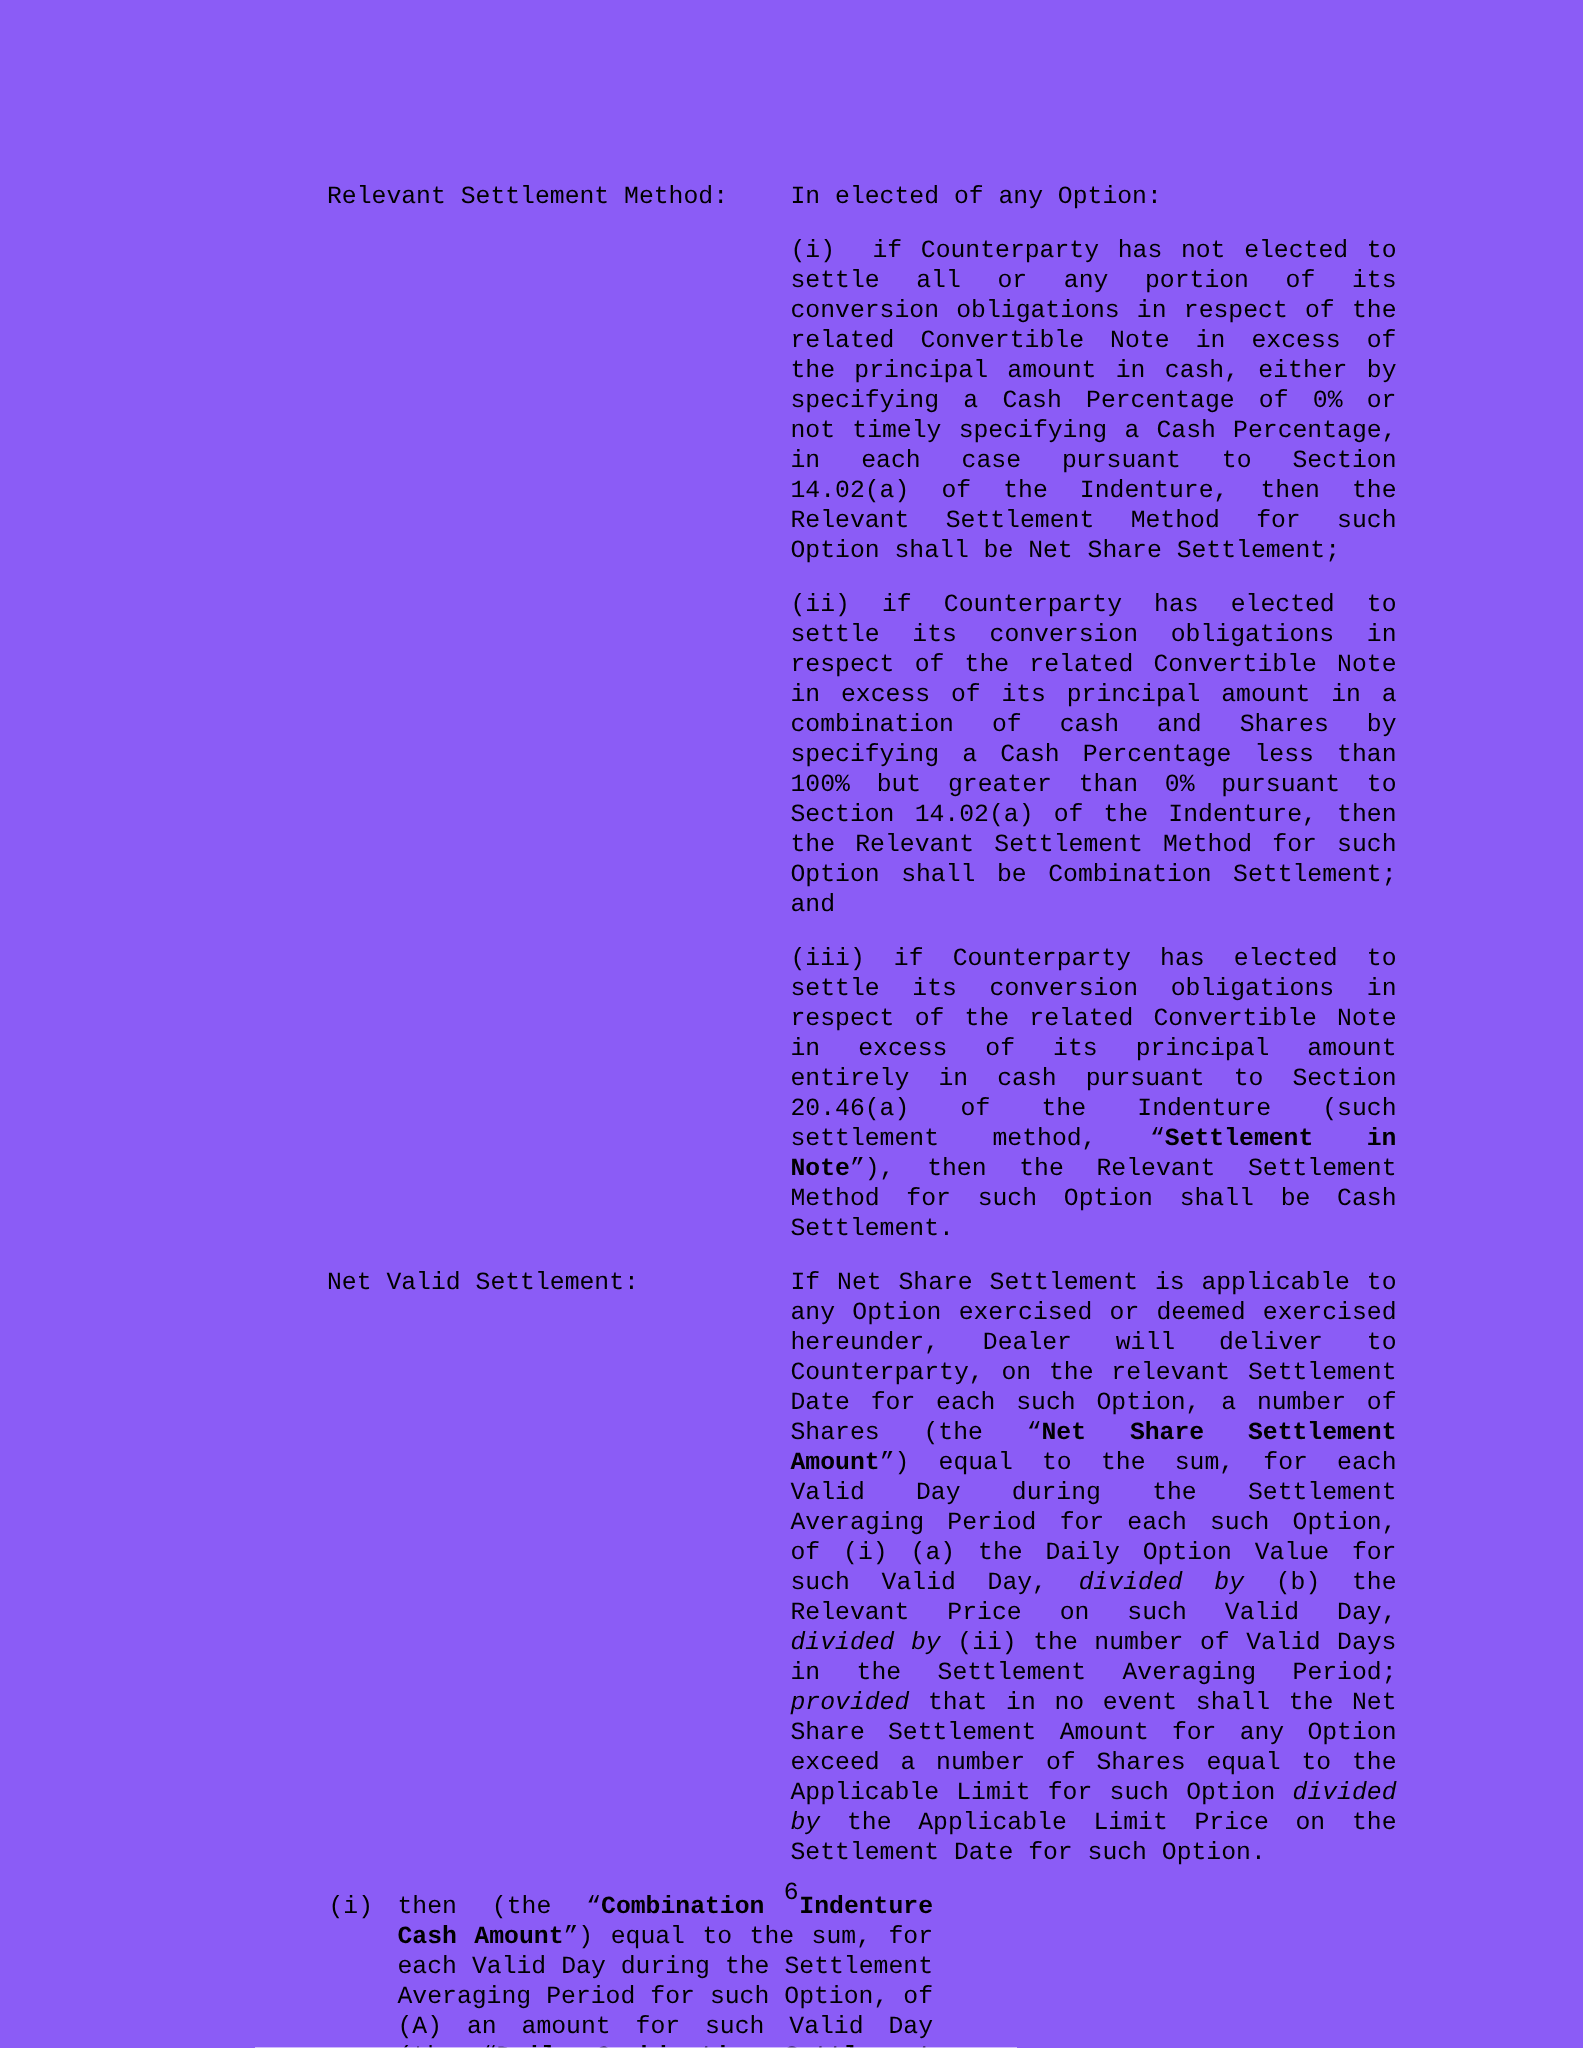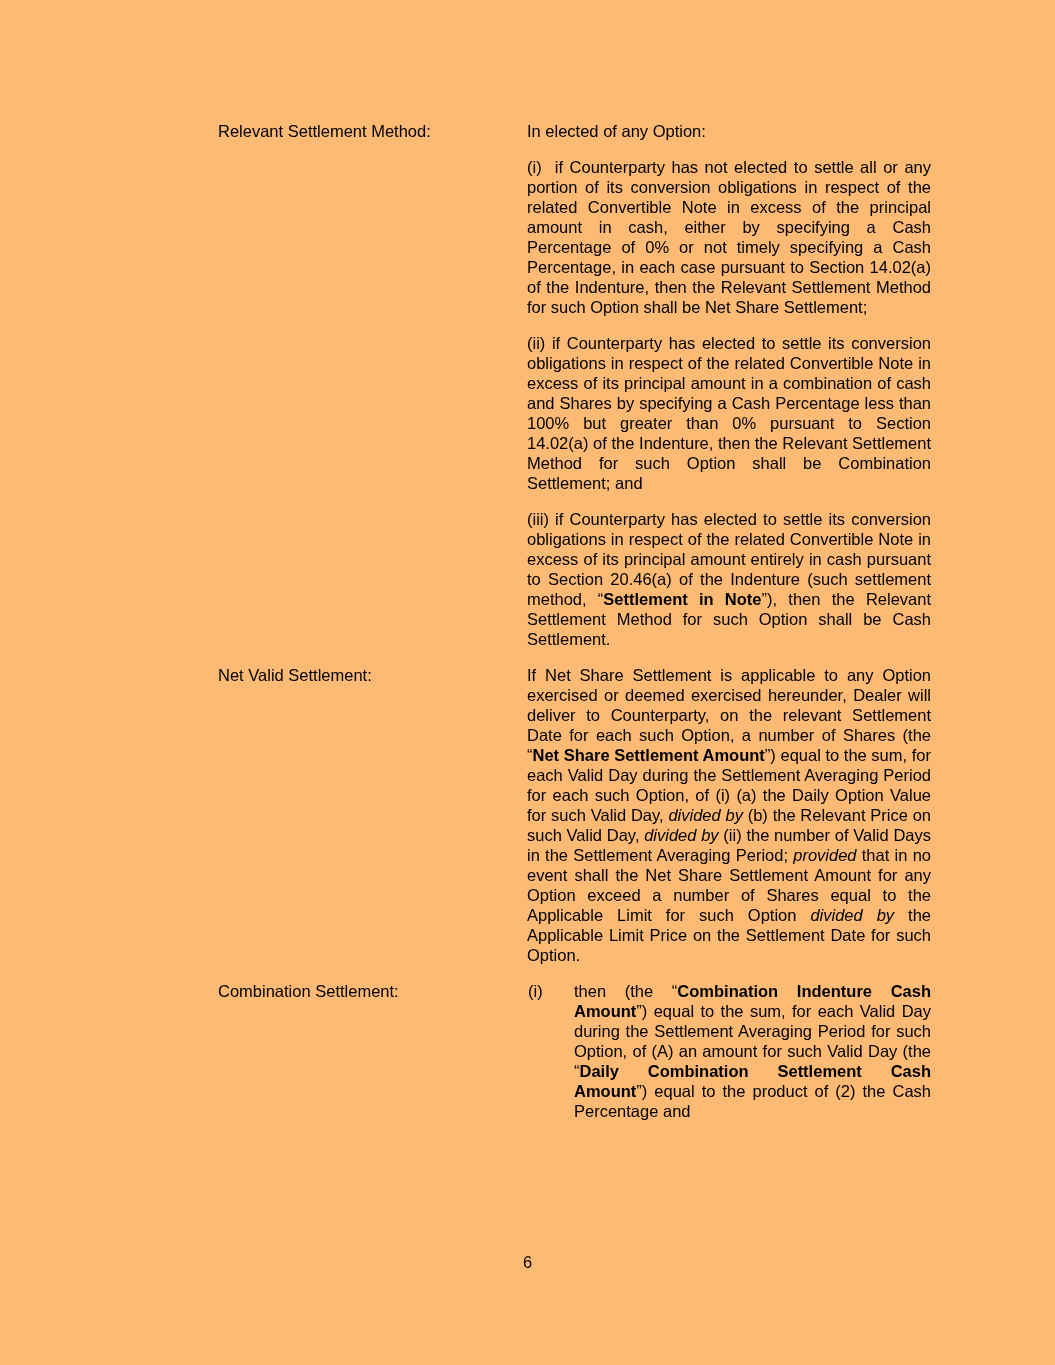--- a/index.html
+++ b/index.html
@@ -1,21 +1,21 @@
 <!DOCTYPE html>
 <html><head>
 <meta charset="utf-8">
 <style>
   html, body { margin: 0; padding: 0; background: #ffffff; }
   .page {
     position: relative;
     width: 1055px;
     height: 1365px;
-    background: #fdba74;
-    font-family: Liberation Sans, sans-serif;
+    background: #8b5cf6;
+    font-family: Liberation Mono, monospace;
     font-size: 16.5px;
     line-height: 20px;
     color: #000000;
     overflow: hidden;
   }
   .content {
     position: absolute;
     left: 218px;
     top: 121px;
     width: 713px;
@@ -65,20 +65,19 @@
           <p class="para"><span>(iii) if Counterparty has elected to settle its conversion obligations in respect of the related Convertible Note in excess of its principal amount entirely in cash pursuant to Section 20.46(a) of the Indenture (such settlement method, “</span><b>Settlement in Note</b><span>”), then the Relevant Settlement Method for such Option shall be Cash Settlement.</span></p>
         </div>
       </div>
       <div class="row">
         <div class="label">Net Valid Settlement:</div>
         <div class="body">
           <p class="para"><span>If Net Share Settlement is applicable to any Option exercised or deemed exercised hereunder, Dealer will deliver to Counterparty, on the relevant Settlement Date for each such Option, a number of Shares (the “</span><b>Net Share Settlement Amount</b><span>”) equal to the sum, for each Valid Day during the Settlement Averaging Period for each such Option, of (i) (a) the Daily Option Value for such Valid Day, </span><i>divided by</i><span> (b) the Relevant Price on such Valid Day, </span><i>divided by</i><span> (ii) the number of Valid Days in the Settlement Averaging Period; </span><i>provided</i><span> that in no event shall the Net Share Settlement Amount for any Option exceed a number of Shares equal to the Applicable Limit for such Option </span><i>divided by</i><span> the Applicable Limit Price on the Settlement Date for such Option.</span></p>
         </div>
       </div>
       <div class="row">
-        <div class="label">Combination Settlement:</div>
         <div class="body">
           <p class="para sub"><span class="marker">(i)</span><span>then (the “</span><b>Combination Indenture Cash Amount</b><span>”) equal to the sum, for each Valid Day during the Settlement Averaging Period for such Option, of (A) an amount for such Valid Day (the “</span><b>Daily Combination Settlement Cash Amount</b><span>”) equal to the product of (2) the Cash Percentage and</span></p>
         </div>
       </div>
     </main>
   <div class="page-number">6</div>
 </div>
 
 </body></html>

